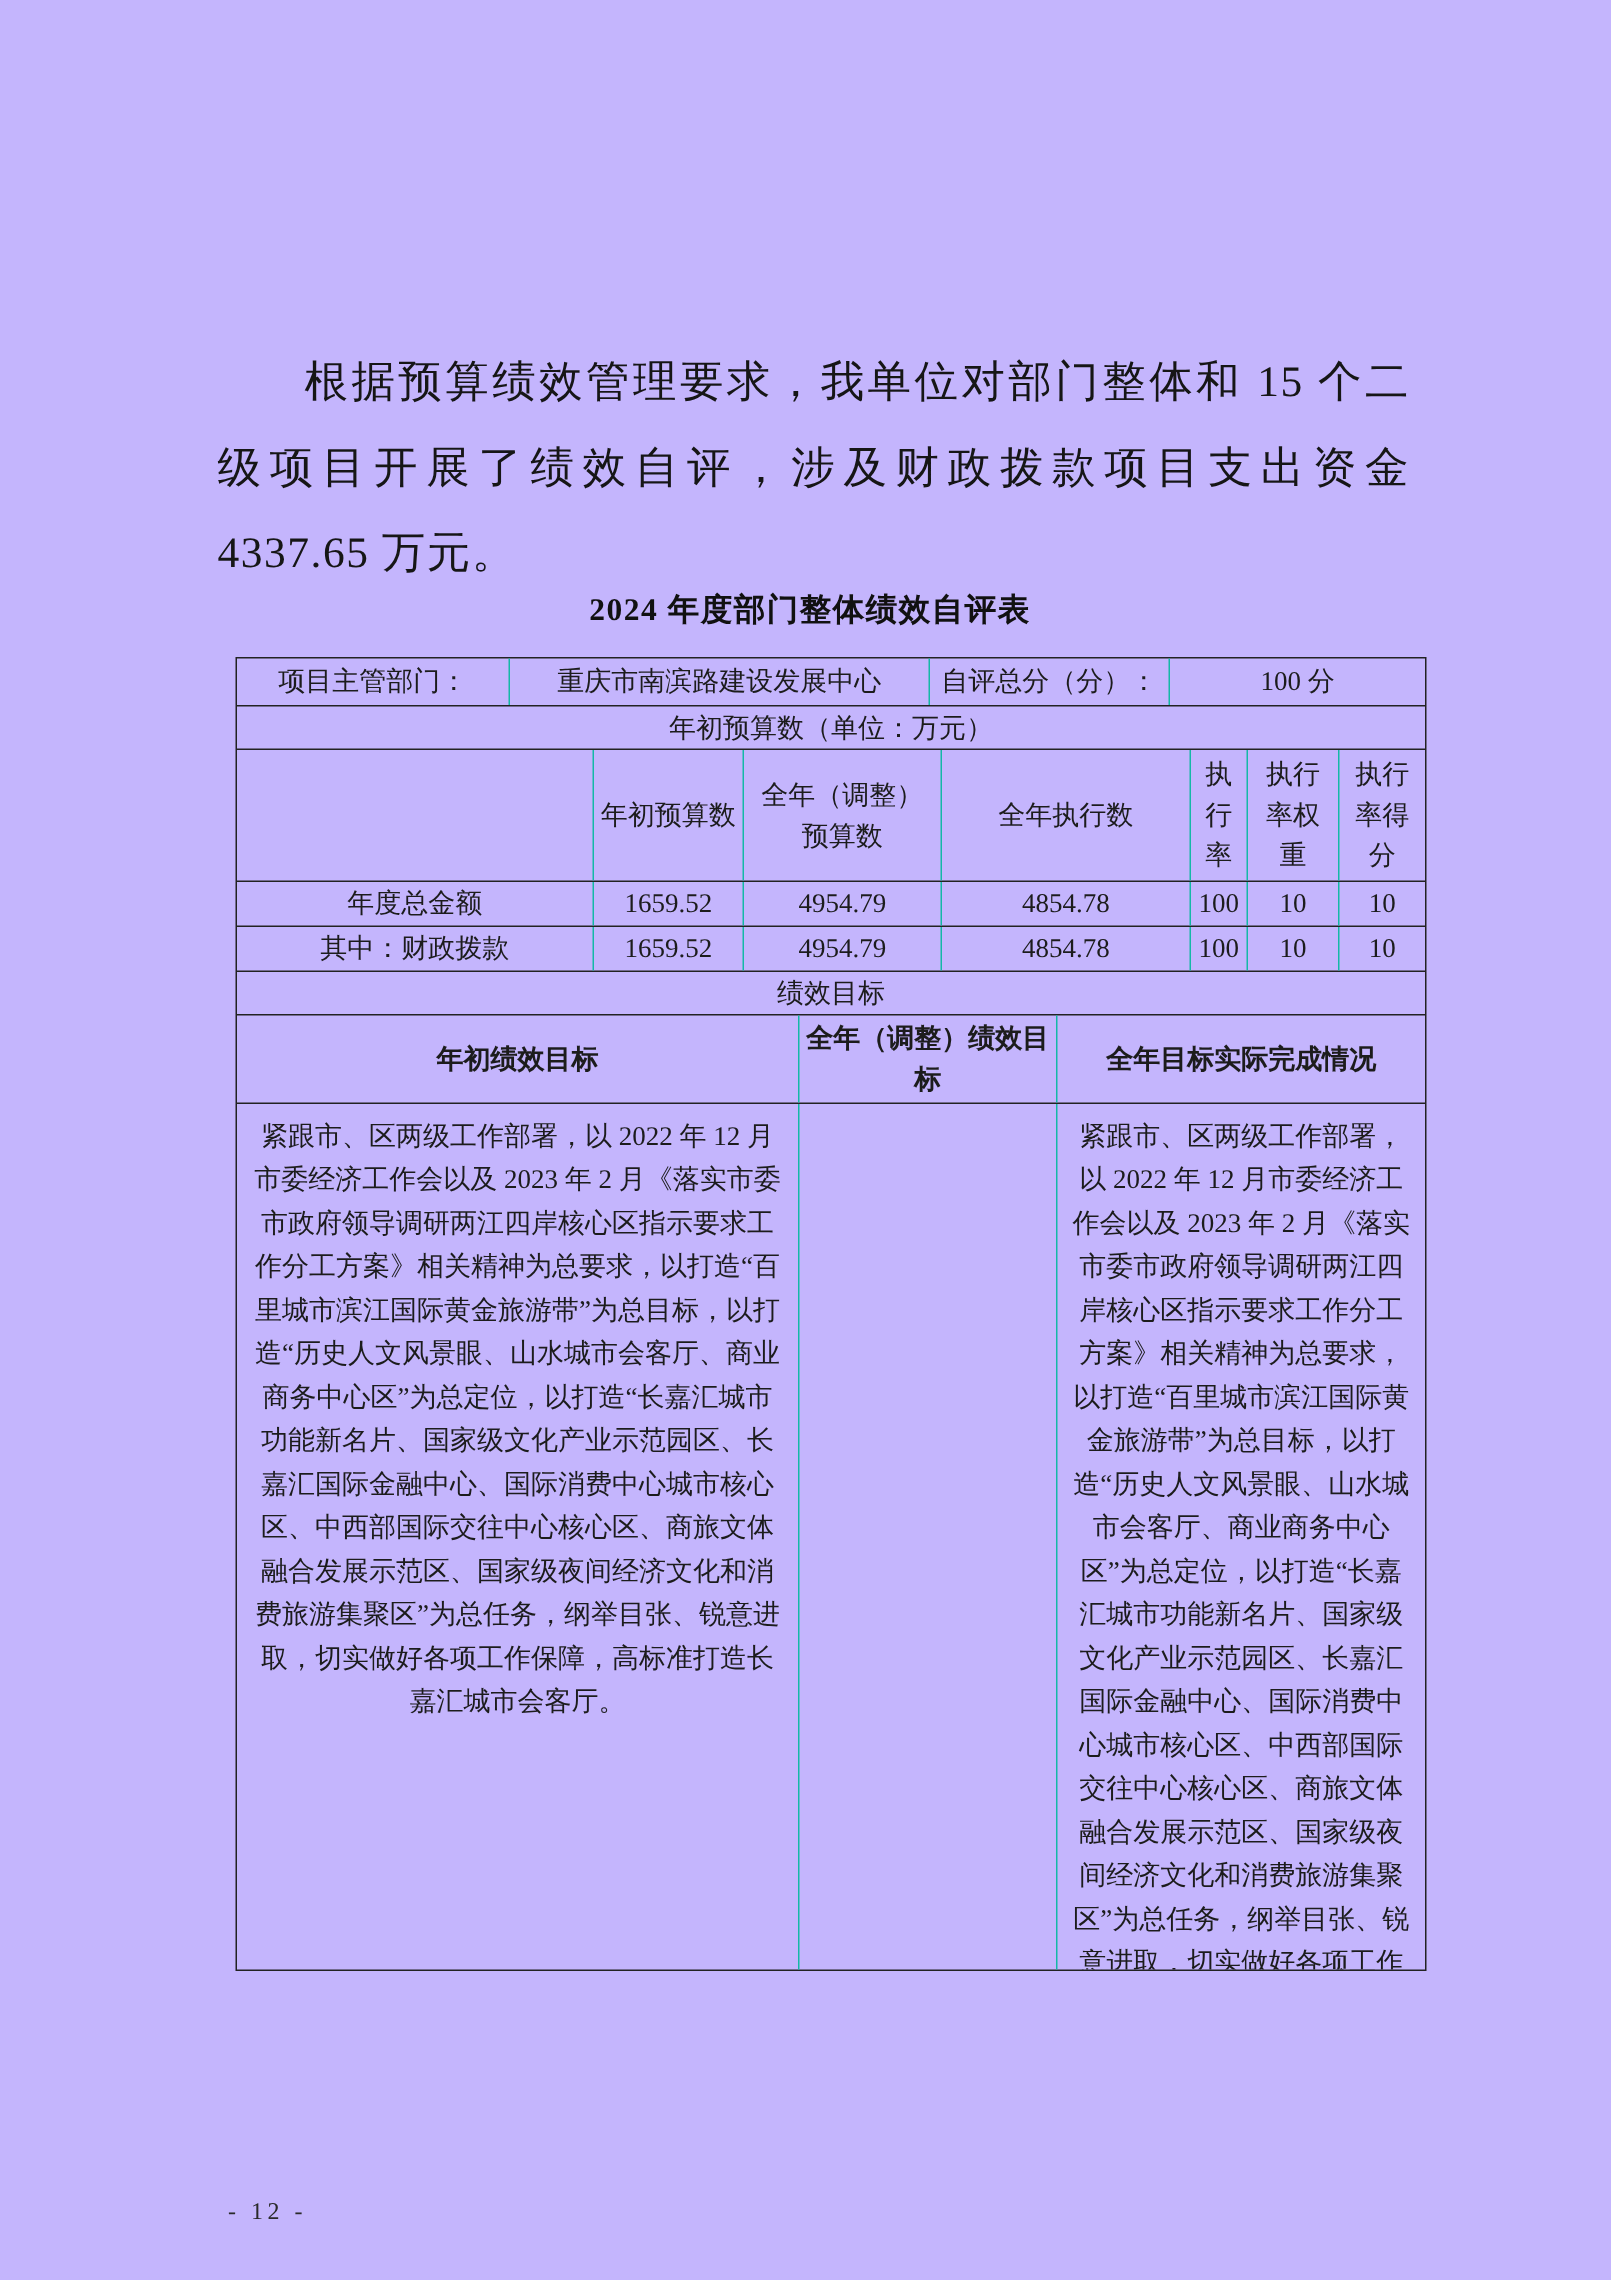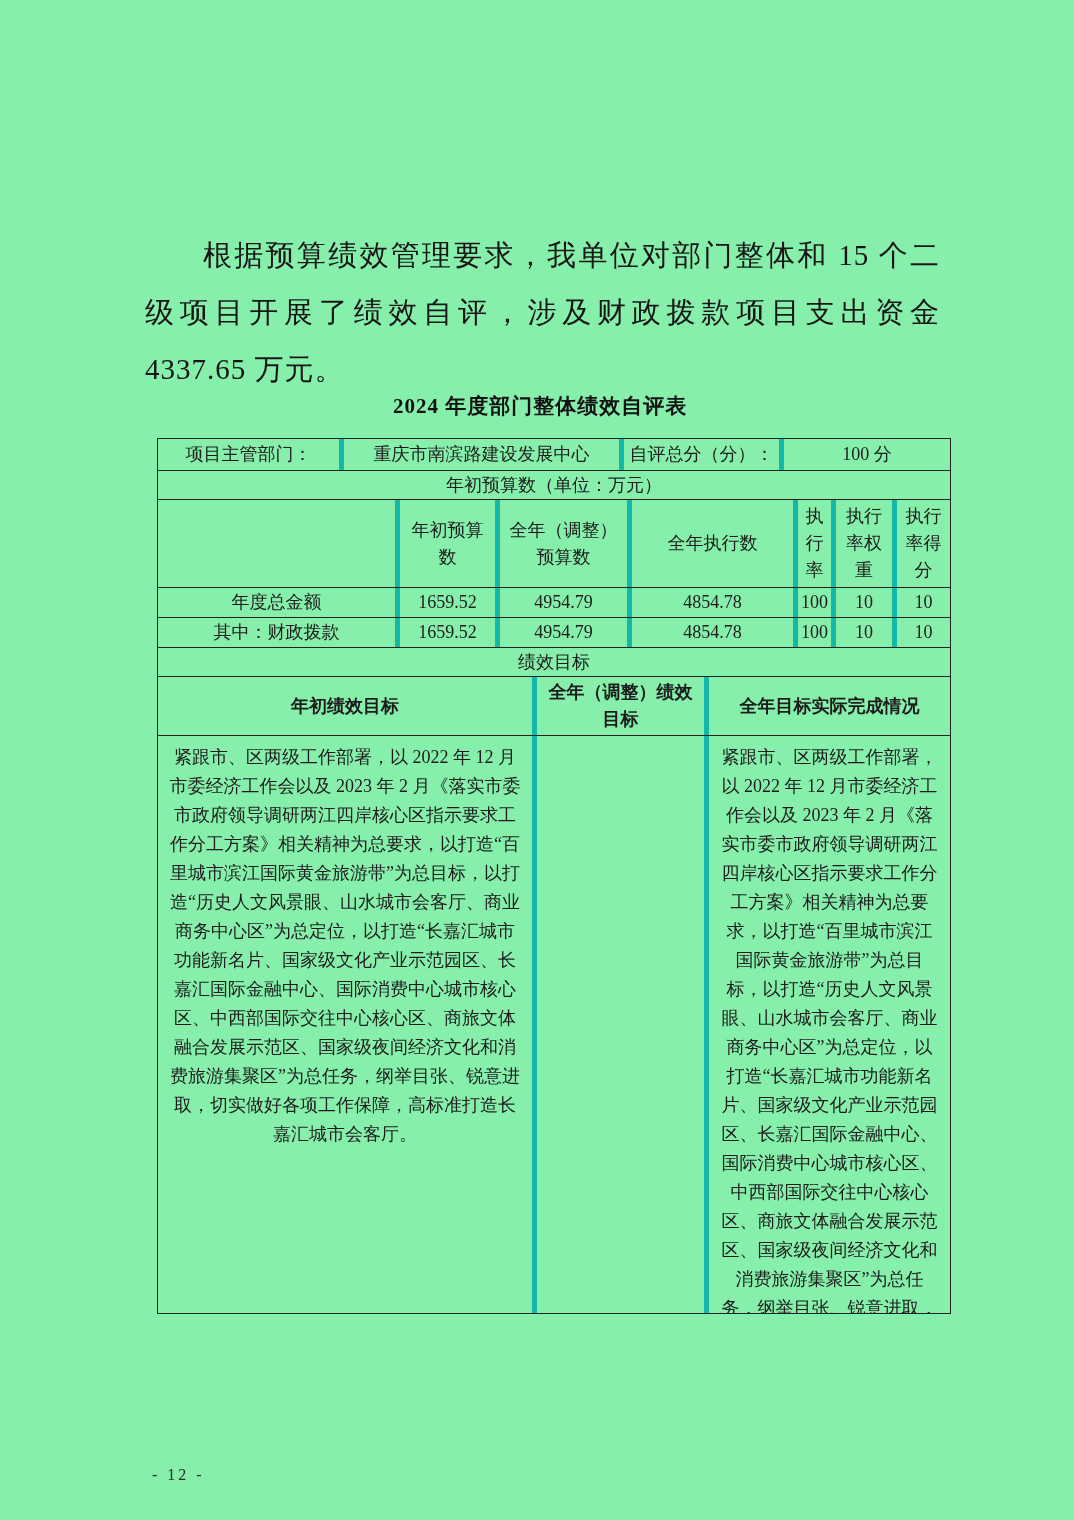--- a/index.html
+++ b/index.html
@@ -11,21 +11,21 @@
     width: 1074px;
     height: 1520px;
     position: relative;
     font-family: "Liberation Serif", "DejaVu Serif", serif;
     color: #1a1a1a;
     overflow: hidden;
   }
   .page {
     position: absolute;
     inset: 0;
-    background: #86efac;
+    background: #c4b5fd;
   }
   .intro {
     position: absolute;
     left: 145px;
     width: 795px;
     top: 198px;
     font-size: 29px;
     line-height: 57px;
     letter-spacing: 1px;
     text-align: justify;
@@ -53,21 +53,21 @@
     font-size: 18px;
     color: #1c1c1c;
   }
   .t-row {
     display: flex;
     border-top: 1px solid #222;
     box-sizing: border-box;
   }
   .t-row:first-child { border-top: none; }
   .t-cell {
-    border-left: 5px solid #14b8a6;
+    border-left: 1px solid #14b8a6;
     box-sizing: border-box;
     display: flex;
     align-items: center;
     justify-content: center;
     text-align: center;
     padding: 2px 4px;
     line-height: 1.5;
     flex: 0 0 auto;
     min-width: 0;
   }

